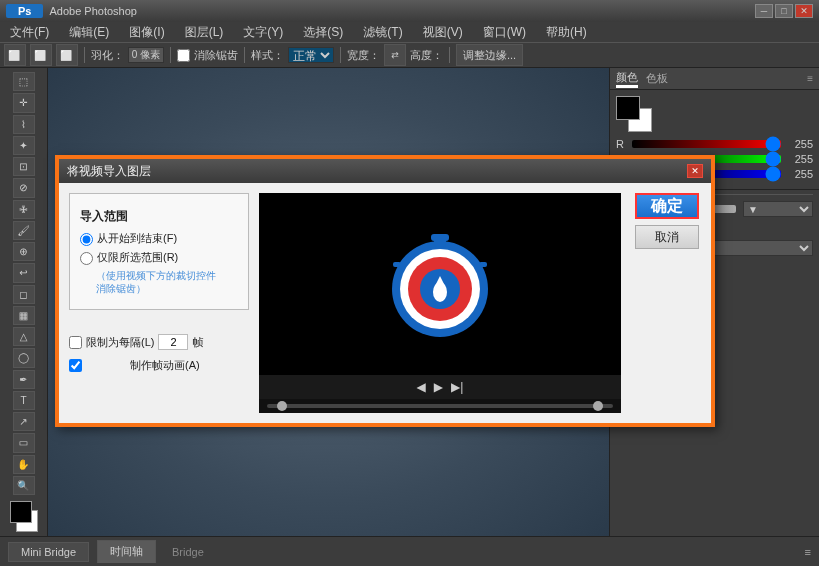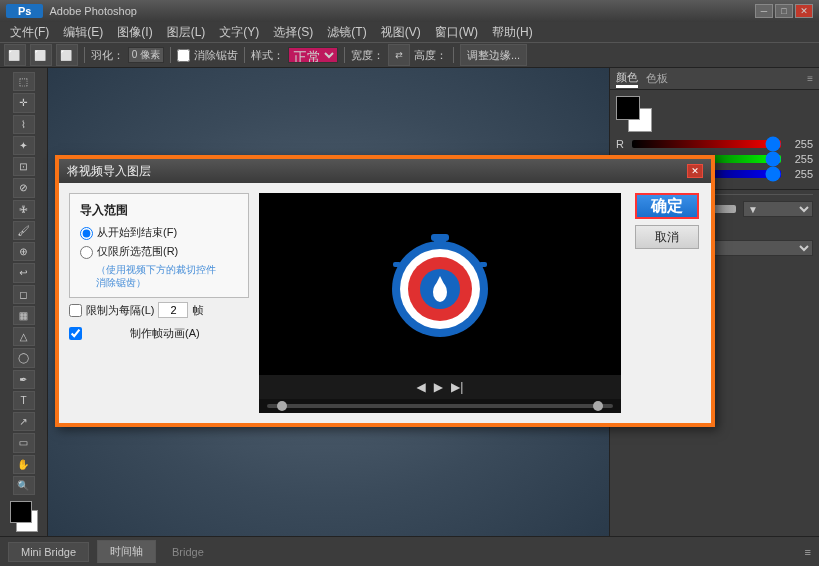--- a/index.html
+++ b/index.html
@@ -57,21 +57,21 @@
 
     
     .menu-bar {
       height: 20px;
       background: #3c3c3c;
       display: flex;
       align-items: center;
       padding: 0 4px;
       color: #ccc;
       font-size: 12px;
-      gap: 2px;
+      gap: 8px;
     }
     .menu-item {
       padding: 2px 6px;
       cursor: pointer;
       white-space: nowrap;
     }
 
     
     .toolbar {
       height: 26px;
@@ -95,24 +95,24 @@
       width: 36px;
       height: 16px;
       background: #555;
       border: 1px solid #333;
       color: #ccc;
       font-size: 10px;
       text-align: center;
     }
     .toolbar-select {
       height: 16px;
-      background: #be185d;
+      background: #0c4a6e;
       border: 1px solid #333;
       color: #ccc;
-      font-size: 14px;
+      font-size: 12px;
     }
 
     
     .main-area {
       display: flex;
       height: calc(566px - 22px - 20px - 26px - 30px);
     }
 
     
     .tools-panel {
@@ -324,22 +324,22 @@
       padding: 10px;
       gap: 10px;
     }
     
     .dialog-options {
       width: 180px;
       flex-shrink: 0;
     }
     .options-group {
       border: 1px solid #bbb;
-      padding: 8px 10px;
-      margin-bottom: 4px;
+      padding: 14px 10px;
+      margin-bottom: 24px;
       background: #f8f8f8;
     }
     .options-title {
       font-size: 12px;
       font-weight: bold;
       margin-bottom: 6px;
       color: #222;
     }
     .radio-row {
       display: flex;

